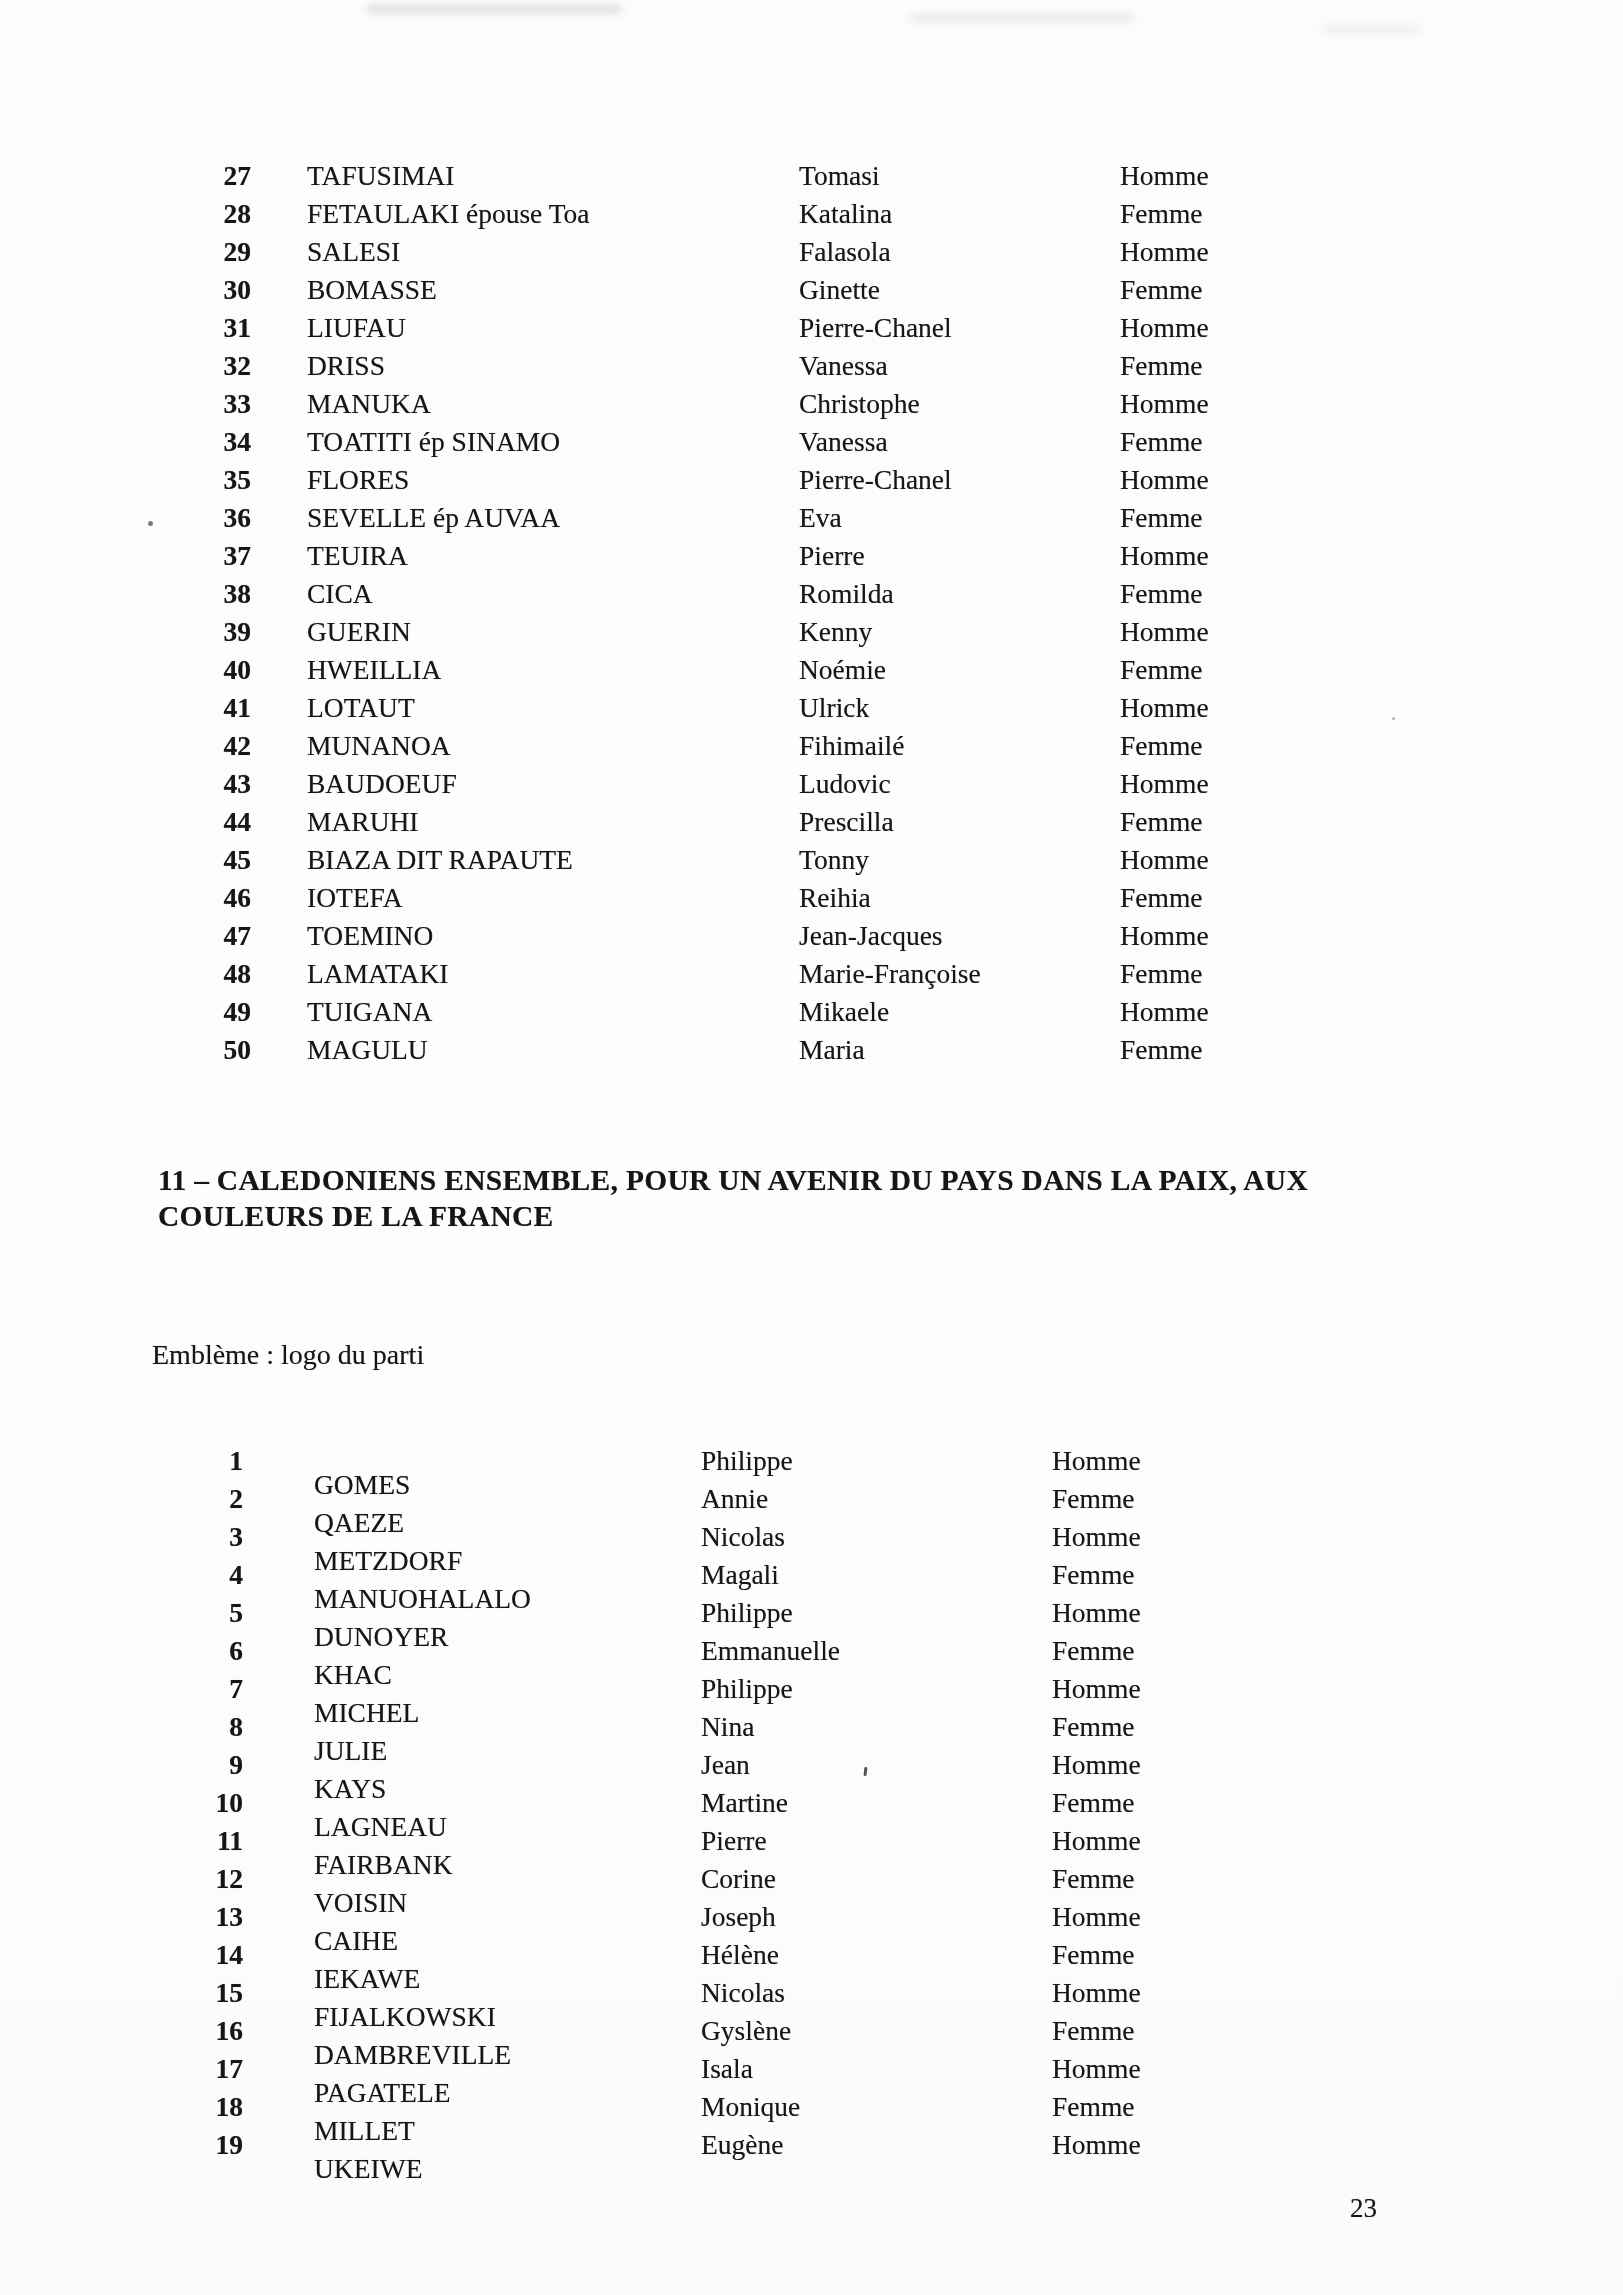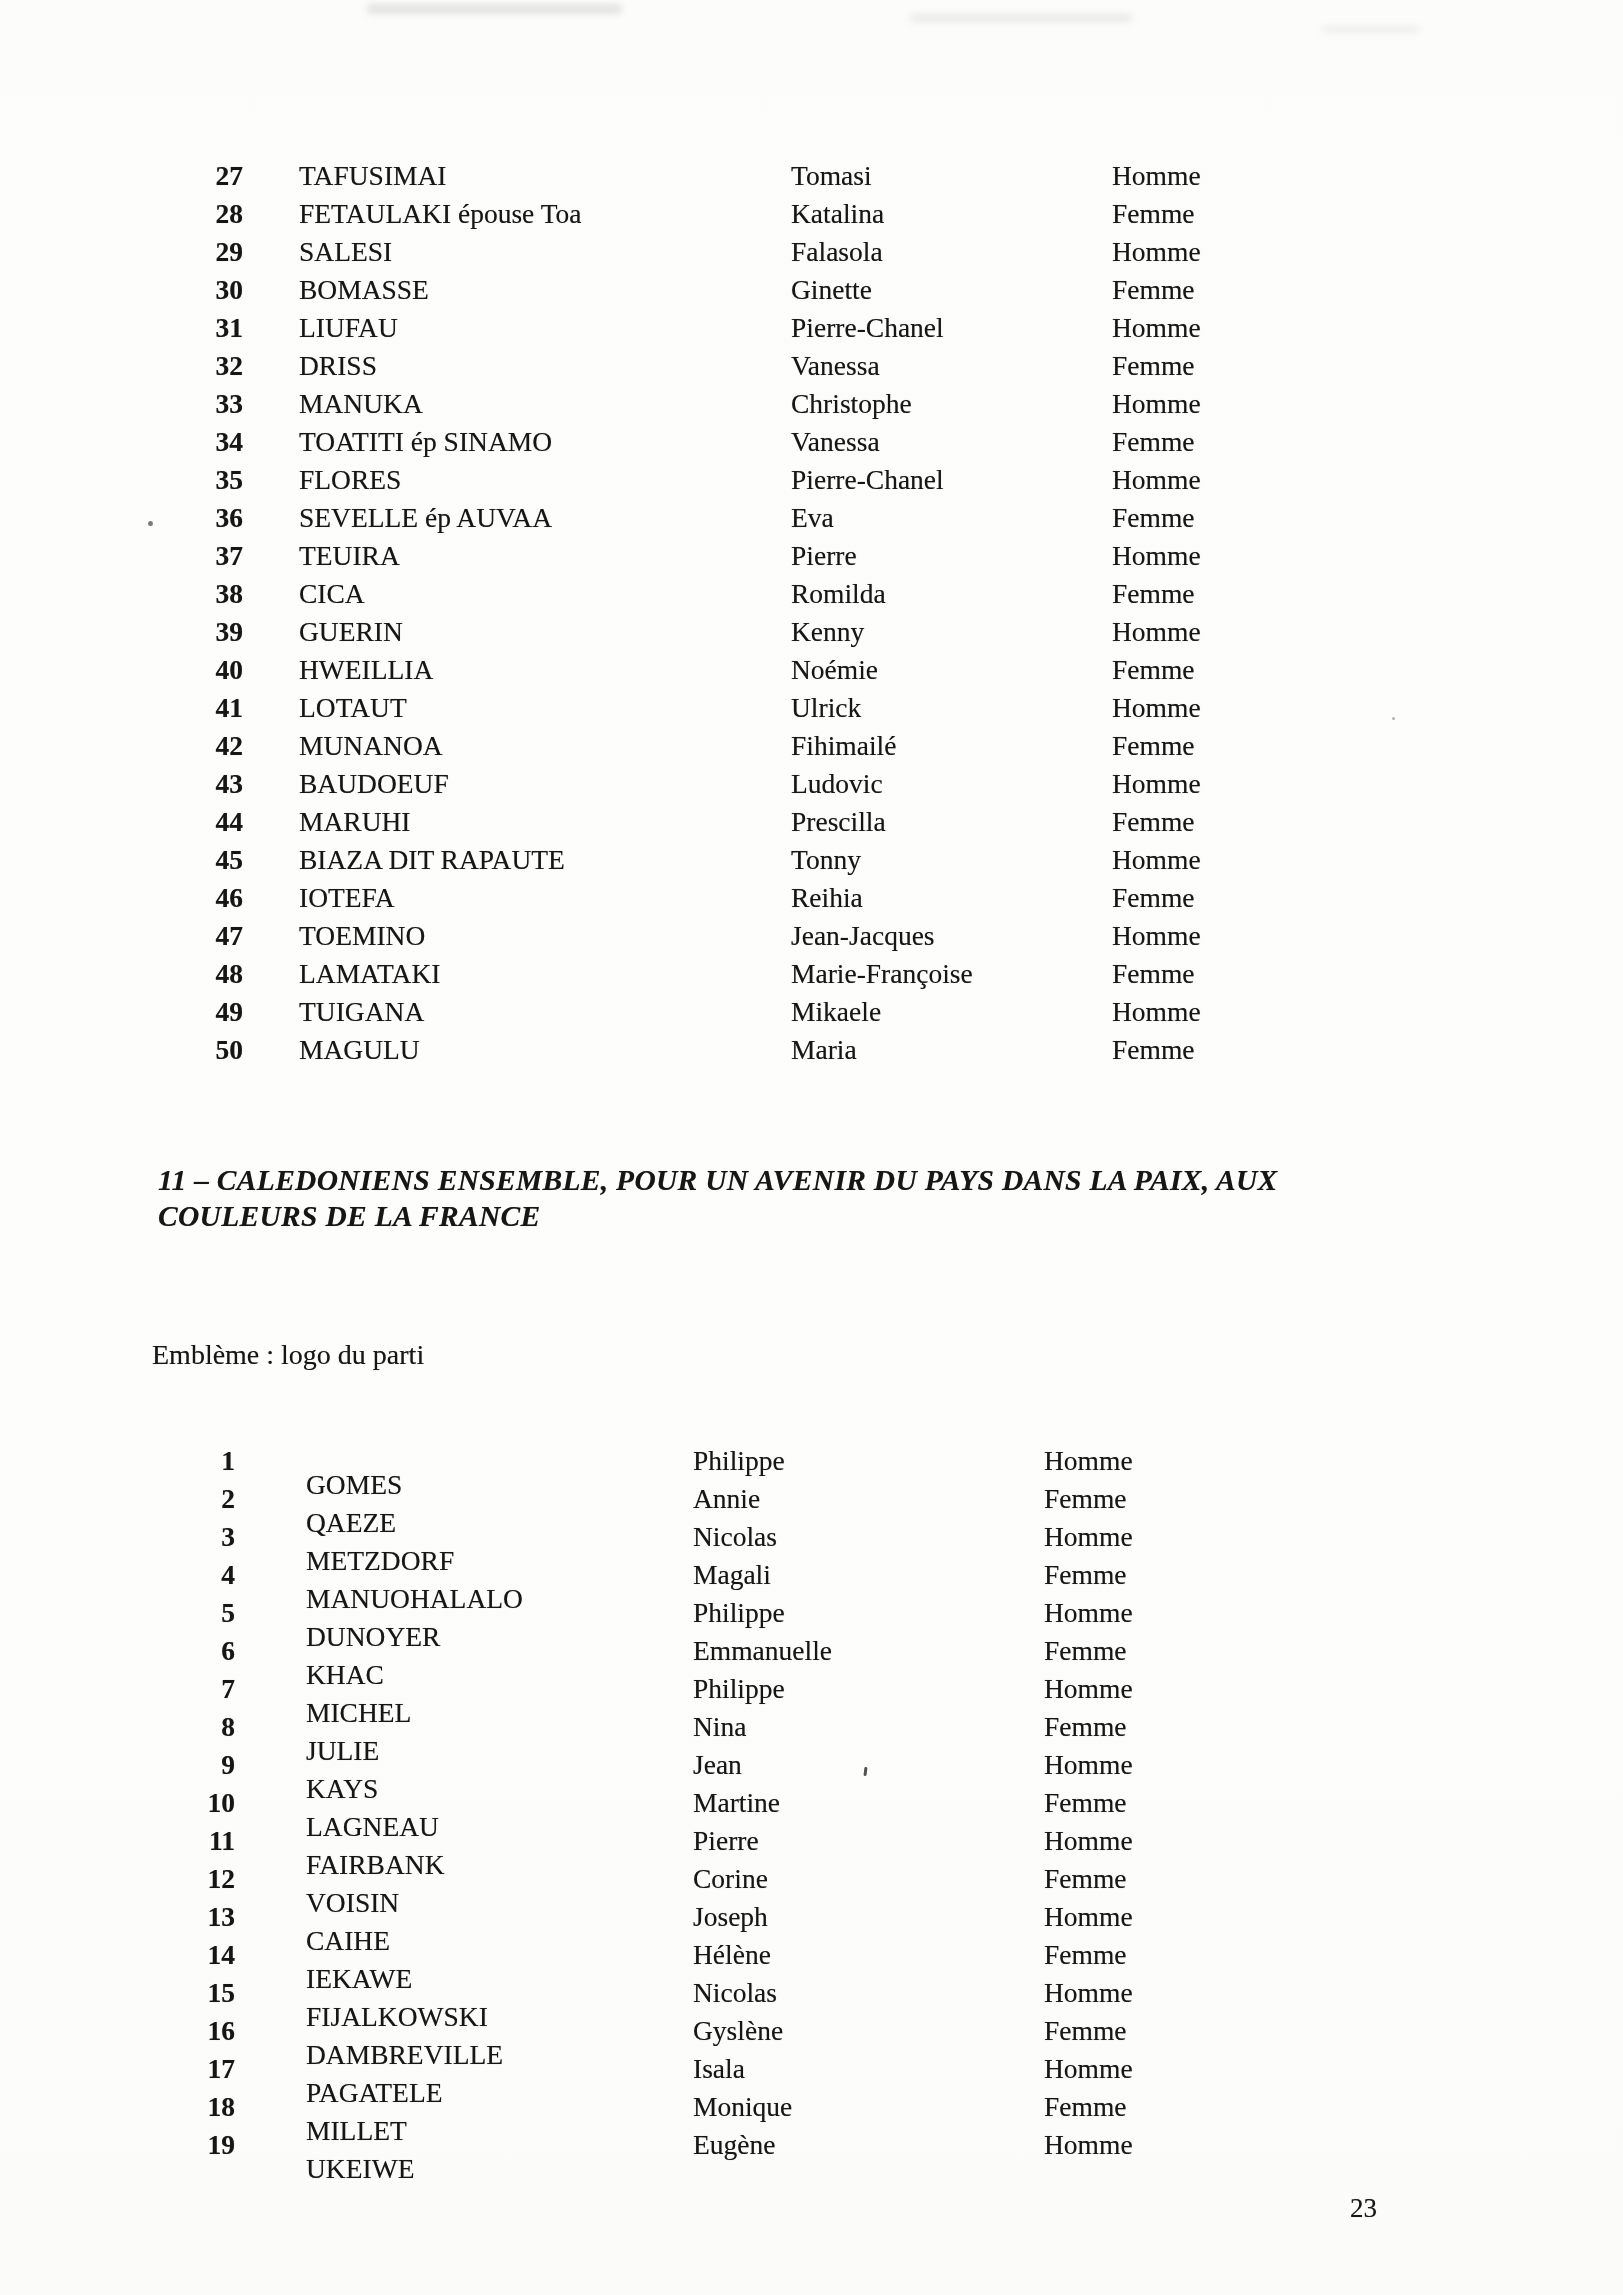--- a/index.html
+++ b/index.html
@@ -7,38 +7,38 @@
     position:relative;
     width:1623px;height:2295px;
     background:linear-gradient(180deg,#fcfcfa 0%,#fdfdfb 60%,#fbfbf9 100%);
     font-family:"Liberation Serif","DejaVu Serif",serif;
     color:#161616;
     overflow:hidden;
   }
   .page{position:absolute;inset:0;}
   .txt{text-shadow:0 0 0.7px rgba(25,25,25,.45);}
   
-  .list{position:absolute;left:0;width:1538px;padding-left:38px;}
+  .list{position:absolute;left:8px;width:1538px;padding-left:38px;}
   .list-top{top:160px;}
   .list-bottom{top:1445px;}
   .row{position:relative;height:38px;}
   .cell{position:absolute;top:0;white-space:nowrap;font-size:27.5px;line-height:31px;}
   .num{font-weight:700;text-align:right;}
   .list-top .num{left:151px;width:54px;}
   .list-top .last{left:261px;text-align:right;}
   .list-top .first{left:753px;}
   .list-top .sex{left:1074px;}
   .list-bottom .num{left:143px;width:54px;}
   .list-bottom .last{left:268px;margin-top:24px;}
   .list-bottom .first{left:655px;}
   .list-bottom .sex{left:1006px;}
   
   .heading{
     position:absolute;left:158px;top:1162px;width:1283px;
-    font-size:29.5px;font-weight:700;line-height:36px;letter-spacing:0.3px;font-style:italic;
+    font-size:29.5px;font-weight:700;line-height:36px;letter-spacing:0.3px;
   }
   .info-line{position:absolute;left:152px;font-size:28px;line-height:33px;white-space:nowrap;}
   .ballot-line{top:1271px;}
   .ballot-value{margin-left:22px;}
   .emblem-line{top:1338px;text-align:right;}
   .pageno{position:absolute;left:1350px;top:2193px;font-size:27px;text-align:center;}
   
   .smudge{position:absolute;background:rgba(175,175,175,.32);filter:blur(3.9px);border-radius:5.2px;}
   .smudge-a{left:367px;top:3.9px;width:255px;height:9.8px;}
   .smudge-b{left:910px;top:14.4px;width:223px;height:7.9px;background:rgba(185,185,185,.26);}

